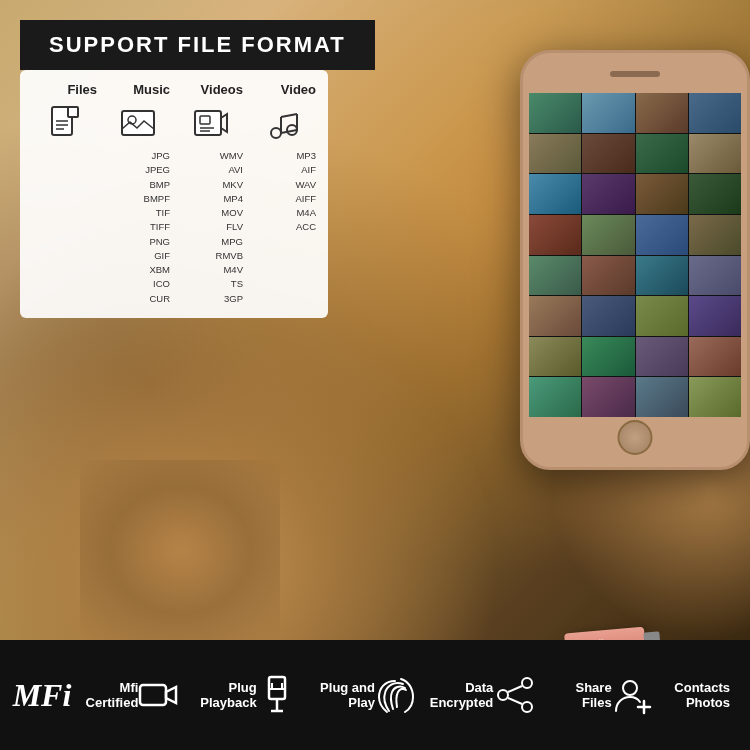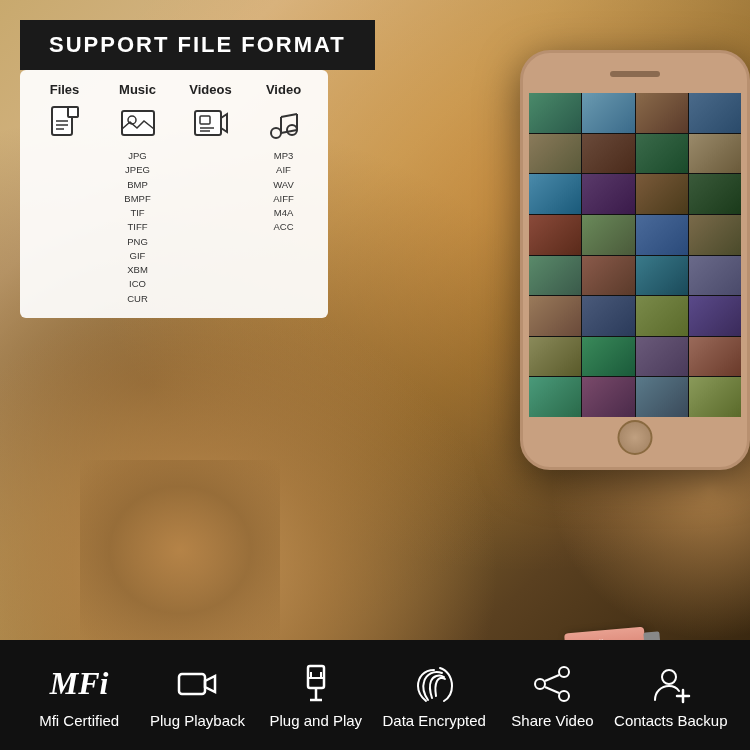--- a/index.html
+++ b/index.html
@@ -66,21 +66,21 @@
       left: 20px;
       background: rgba(255,255,255,0.92);
       border-radius: 6px;
       padding: 12px;
       display: flex;
       gap: 8px;
     }
 
     .format-col {
       min-width: 65px;
-      text-align: center;
+      text-align: right;
     }
 
     .format-col-header {
       font-size: 13px;
       font-weight: 700;
       color: #222;
       margin-bottom: 6px;
     }
 
     .format-icon {
@@ -242,21 +242,21 @@
       height: 110px;
       background: #111;
       display: flex;
       align-items: center;
       justify-content: space-around;
       padding: 10px 20px;
     }
 
     .bottom-item {
       display: flex;
-      flex-direction: column;
+      flex-direction: row;
       align-items: center;
       gap: 6px;
       flex: 1;
     }
 
     .bottom-icon {
       width: 44px;
       height: 44px;
       display: flex;
       align-items: center;
@@ -264,23 +264,23 @@
       color: white;
     }
 
     .bottom-icon svg {
       width: 40px;
       height: 40px;
     }
 
     .bottom-label {
       color: white;
-      font-size: 15px;
-      text-align: left;
-      font-weight: 400;
+      font-size: 13px;
+      text-align: right;
+      font-weight: 700;
     }
 
     .mfi-text {
       color: white;
       font-size: 32px;
       font-weight: 900;
       font-style: italic;
       font-family: Georgia, serif;
     }
 
@@ -368,20 +368,23 @@
       <div class="format-col-header">Videos</div>
       <div class="format-icon">
         <svg viewBox="0 0 38 38" fill="none">
           <rect x="3" y="7" width="26" height="24" rx="2" stroke="#333" stroke-width="2" fill="white"></rect>
           <path d="M29 14 L35 10 L35 28 L29 24 Z" stroke="#333" stroke-width="2" fill="none"></path>
           <rect x="8" y="12" width="10" height="8" rx="1" stroke="#333" stroke-width="1.5" fill="none"></rect>
           <line x1="8" y1="24" x2="22" y2="24" stroke="#333" stroke-width="1.5"></line>
           <line x1="8" y1="27" x2="18" y2="27" stroke="#333" stroke-width="1.5"></line>
         </svg>
       </div>
+      <div class="format-item">
+        WMV<br>AVI<br>MKV<br>MP4<br>MOV<br>FLV<br>MPG<br>RMVB<br>M4V<br>TS<br>3GP
+      </div>
     </div>
 
     <div class="format-col">
       <div class="format-col-header">Video</div>
       <div class="format-icon">
         <svg viewBox="0 0 38 38" fill="none">
           <circle cx="11" cy="29" r="5" stroke="#333" stroke-width="2" fill="none"></circle>
           <circle cx="27" cy="26" r="5" stroke="#333" stroke-width="2" fill="none"></circle>
           <line x1="16" y1="29" x2="32" y2="26" stroke="#333" stroke-width="2"></line>
           <line x1="32" y1="26" x2="32" y2="10" stroke="#333" stroke-width="2"></line>
@@ -491,30 +494,30 @@
     <div class="bottom-item">
       <div class="bottom-icon">
         <svg viewBox="0 0 40 40" fill="none">
           <circle cx="32" cy="8" r="5" stroke="white" stroke-width="2" fill="none"></circle>
           <circle cx="8" cy="20" r="5" stroke="white" stroke-width="2" fill="none"></circle>
           <circle cx="32" cy="32" r="5" stroke="white" stroke-width="2" fill="none"></circle>
           <line x1="13" y1="17" x2="27" y2="11" stroke="white" stroke-width="2"></line>
           <line x1="13" y1="23" x2="27" y2="29" stroke="white" stroke-width="2"></line>
         </svg>
       </div>
-      <span class="bottom-label">Share Video</span>
+      <span class="bottom-label">Share Files</span>
     </div>
 
     <div class="bottom-item">
       <div class="bottom-icon">
         <svg viewBox="0 0 40 40" fill="none">
           <circle cx="18" cy="13" r="7" stroke="white" stroke-width="2" fill="none"></circle>
           <path d="M4 36 C4 28 10 22 18 22 C22 22 26 24 28 27" stroke="white" stroke-width="2" fill="none" stroke-linecap="round"></path>
           <line x1="32" y1="26" x2="32" y2="38" stroke="white" stroke-width="2.5" stroke-linecap="round"></line>
           <line x1="26" y1="32" x2="38" y2="32" stroke="white" stroke-width="2.5" stroke-linecap="round"></line>
         </svg>
       </div>
-      <span class="bottom-label">Contacts Backup</span>
+      <span class="bottom-label">Contacts Photos</span>
     </div>
 
   </div>
 
 </div>
 
 </body></html>

